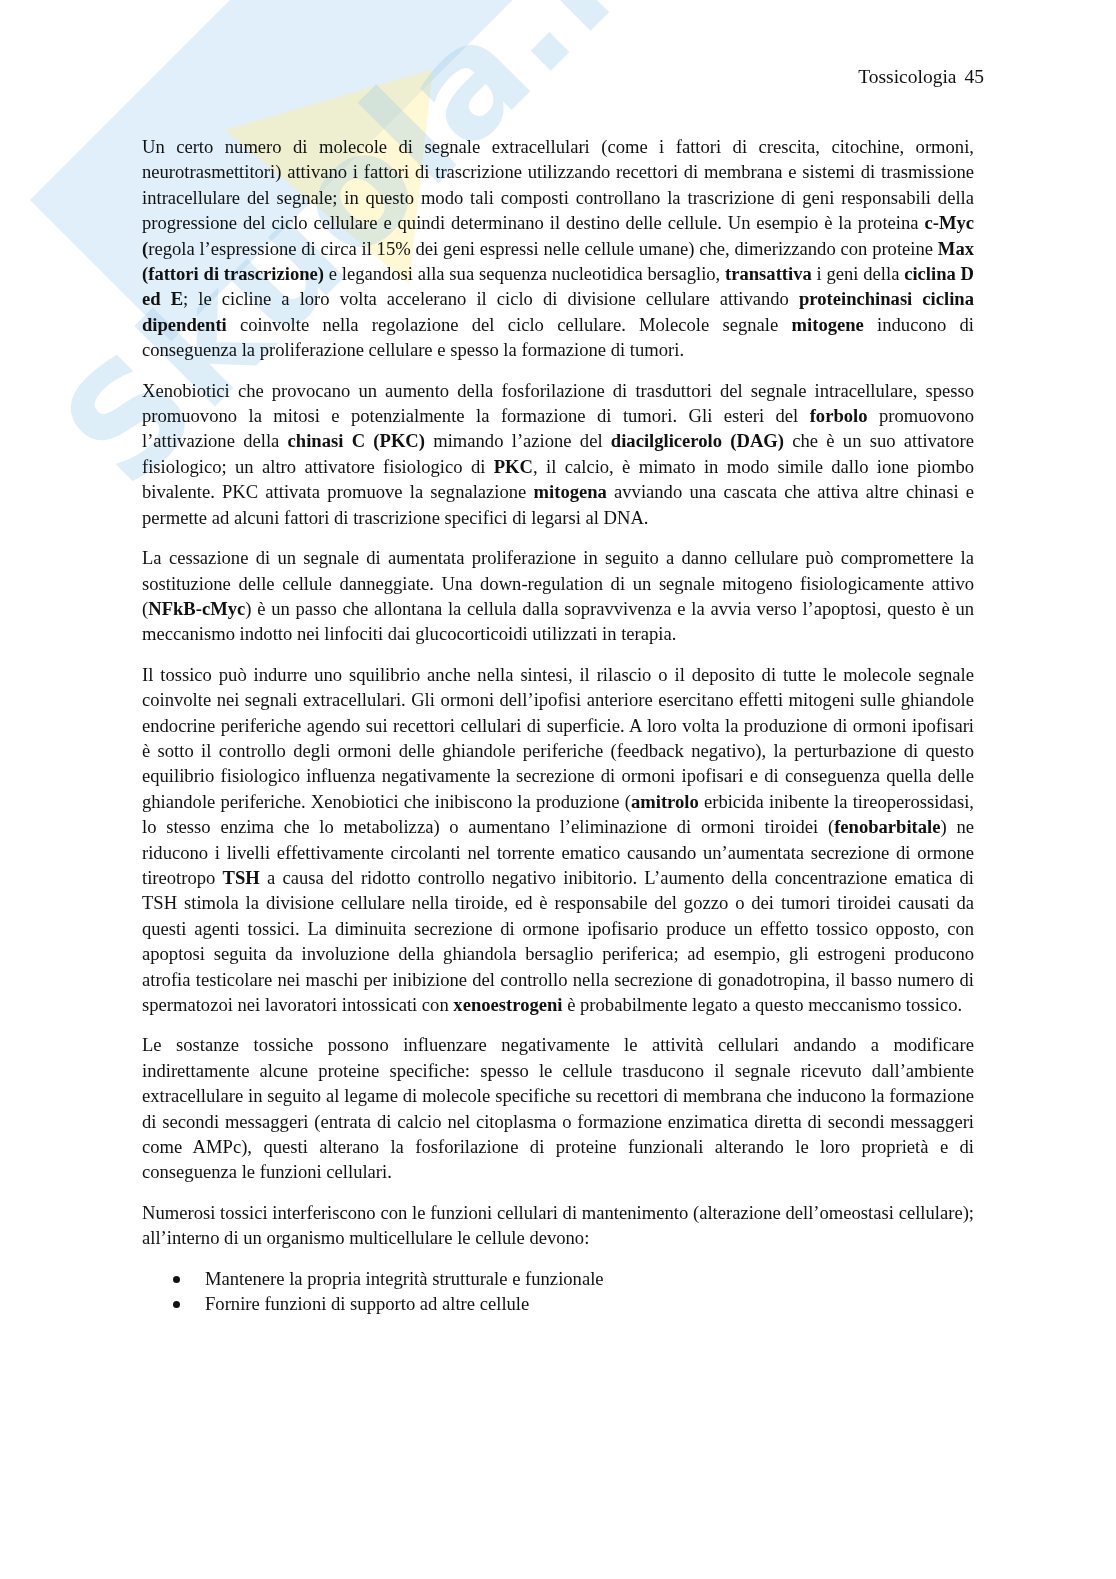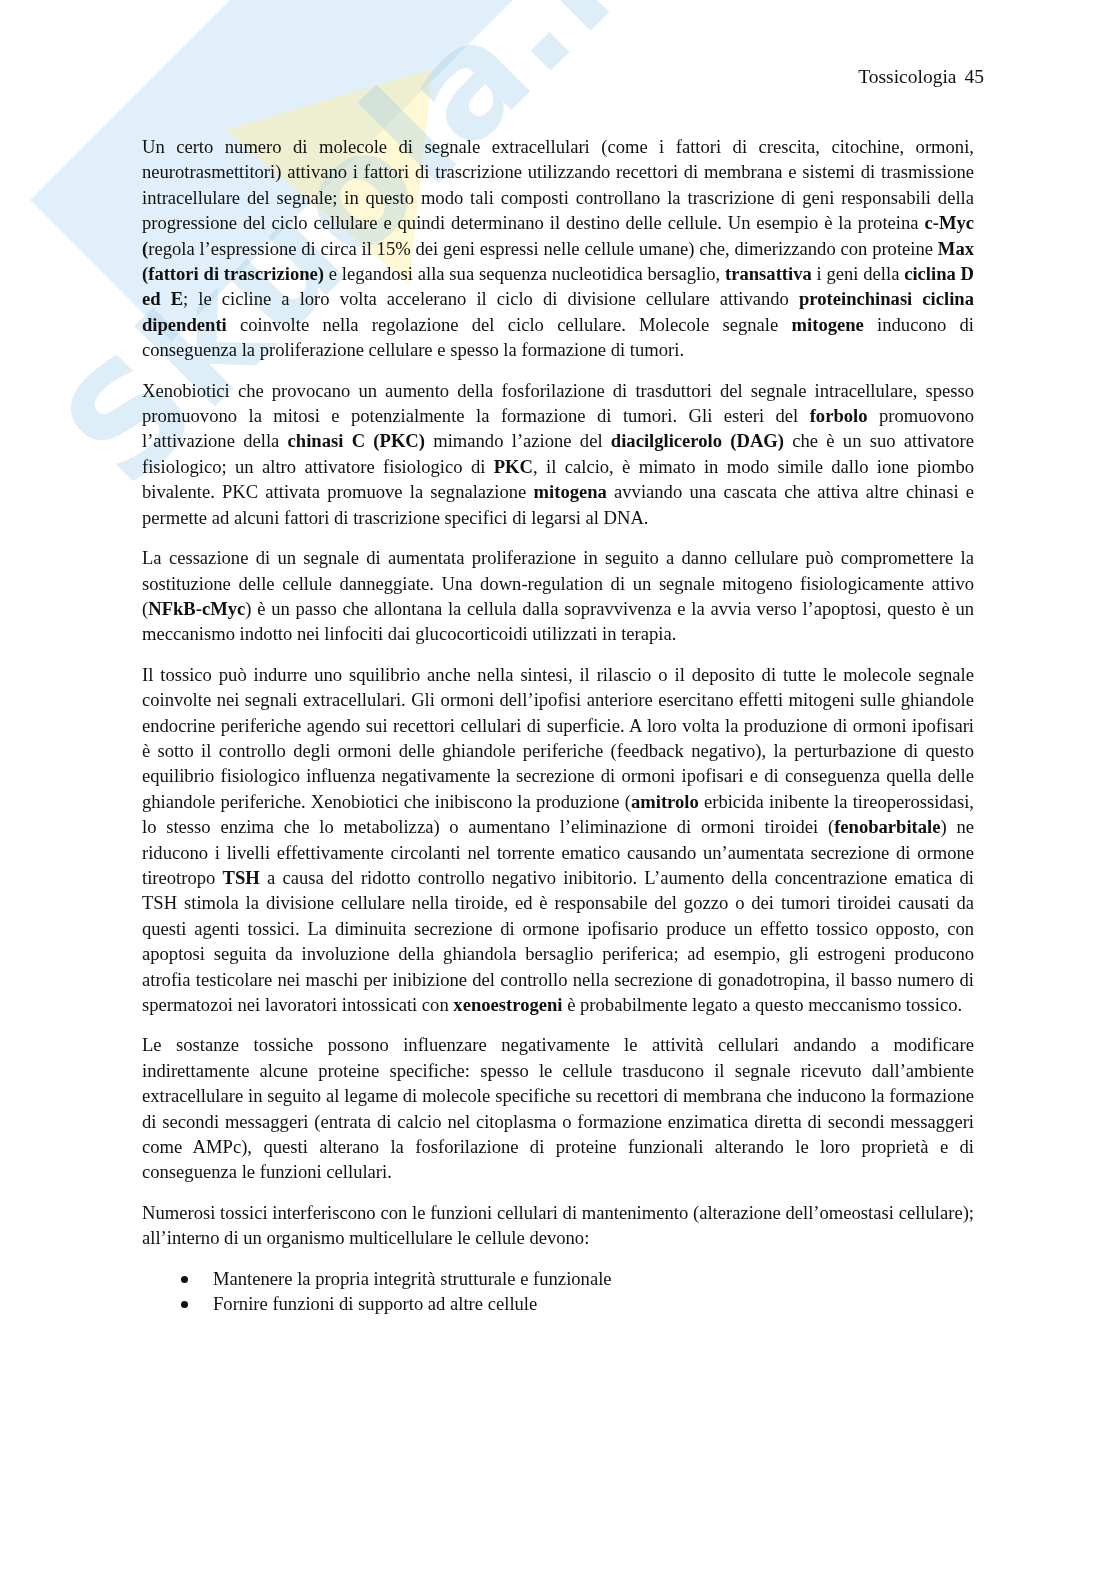--- a/index.html
+++ b/index.html
@@ -32,21 +32,21 @@
   }
   .header .gap { display: inline-block; width: 8px; }
 
   .content {
     position: absolute; left: 134px; top: 134px; width: 840px; z-index: 2;
     font-family: "Liberation Serif", serif; font-size: 18.6px; line-height: 25.4px; color: #111;
   }
   .content p { margin: 0 0 15px 8px; text-align: justify; }
   .content b { font-weight: bold; }
 
-  ul.bullets { list-style: none; margin: 12px; padding: 0; }
+  ul.bullets { list-style: none; margin: 4px; padding: 0; }
   ul.bullets li { position: relative; padding-left: 67px; line-height: 25.4px; }
   ul.bullets li .dot {
     position: absolute; left: 35px; top: 10px; width: 7px; height: 7px; border-radius: 50%; background: #111;
   }
 </style>
 </head>
 <body>
 
 <div class="page">
 

